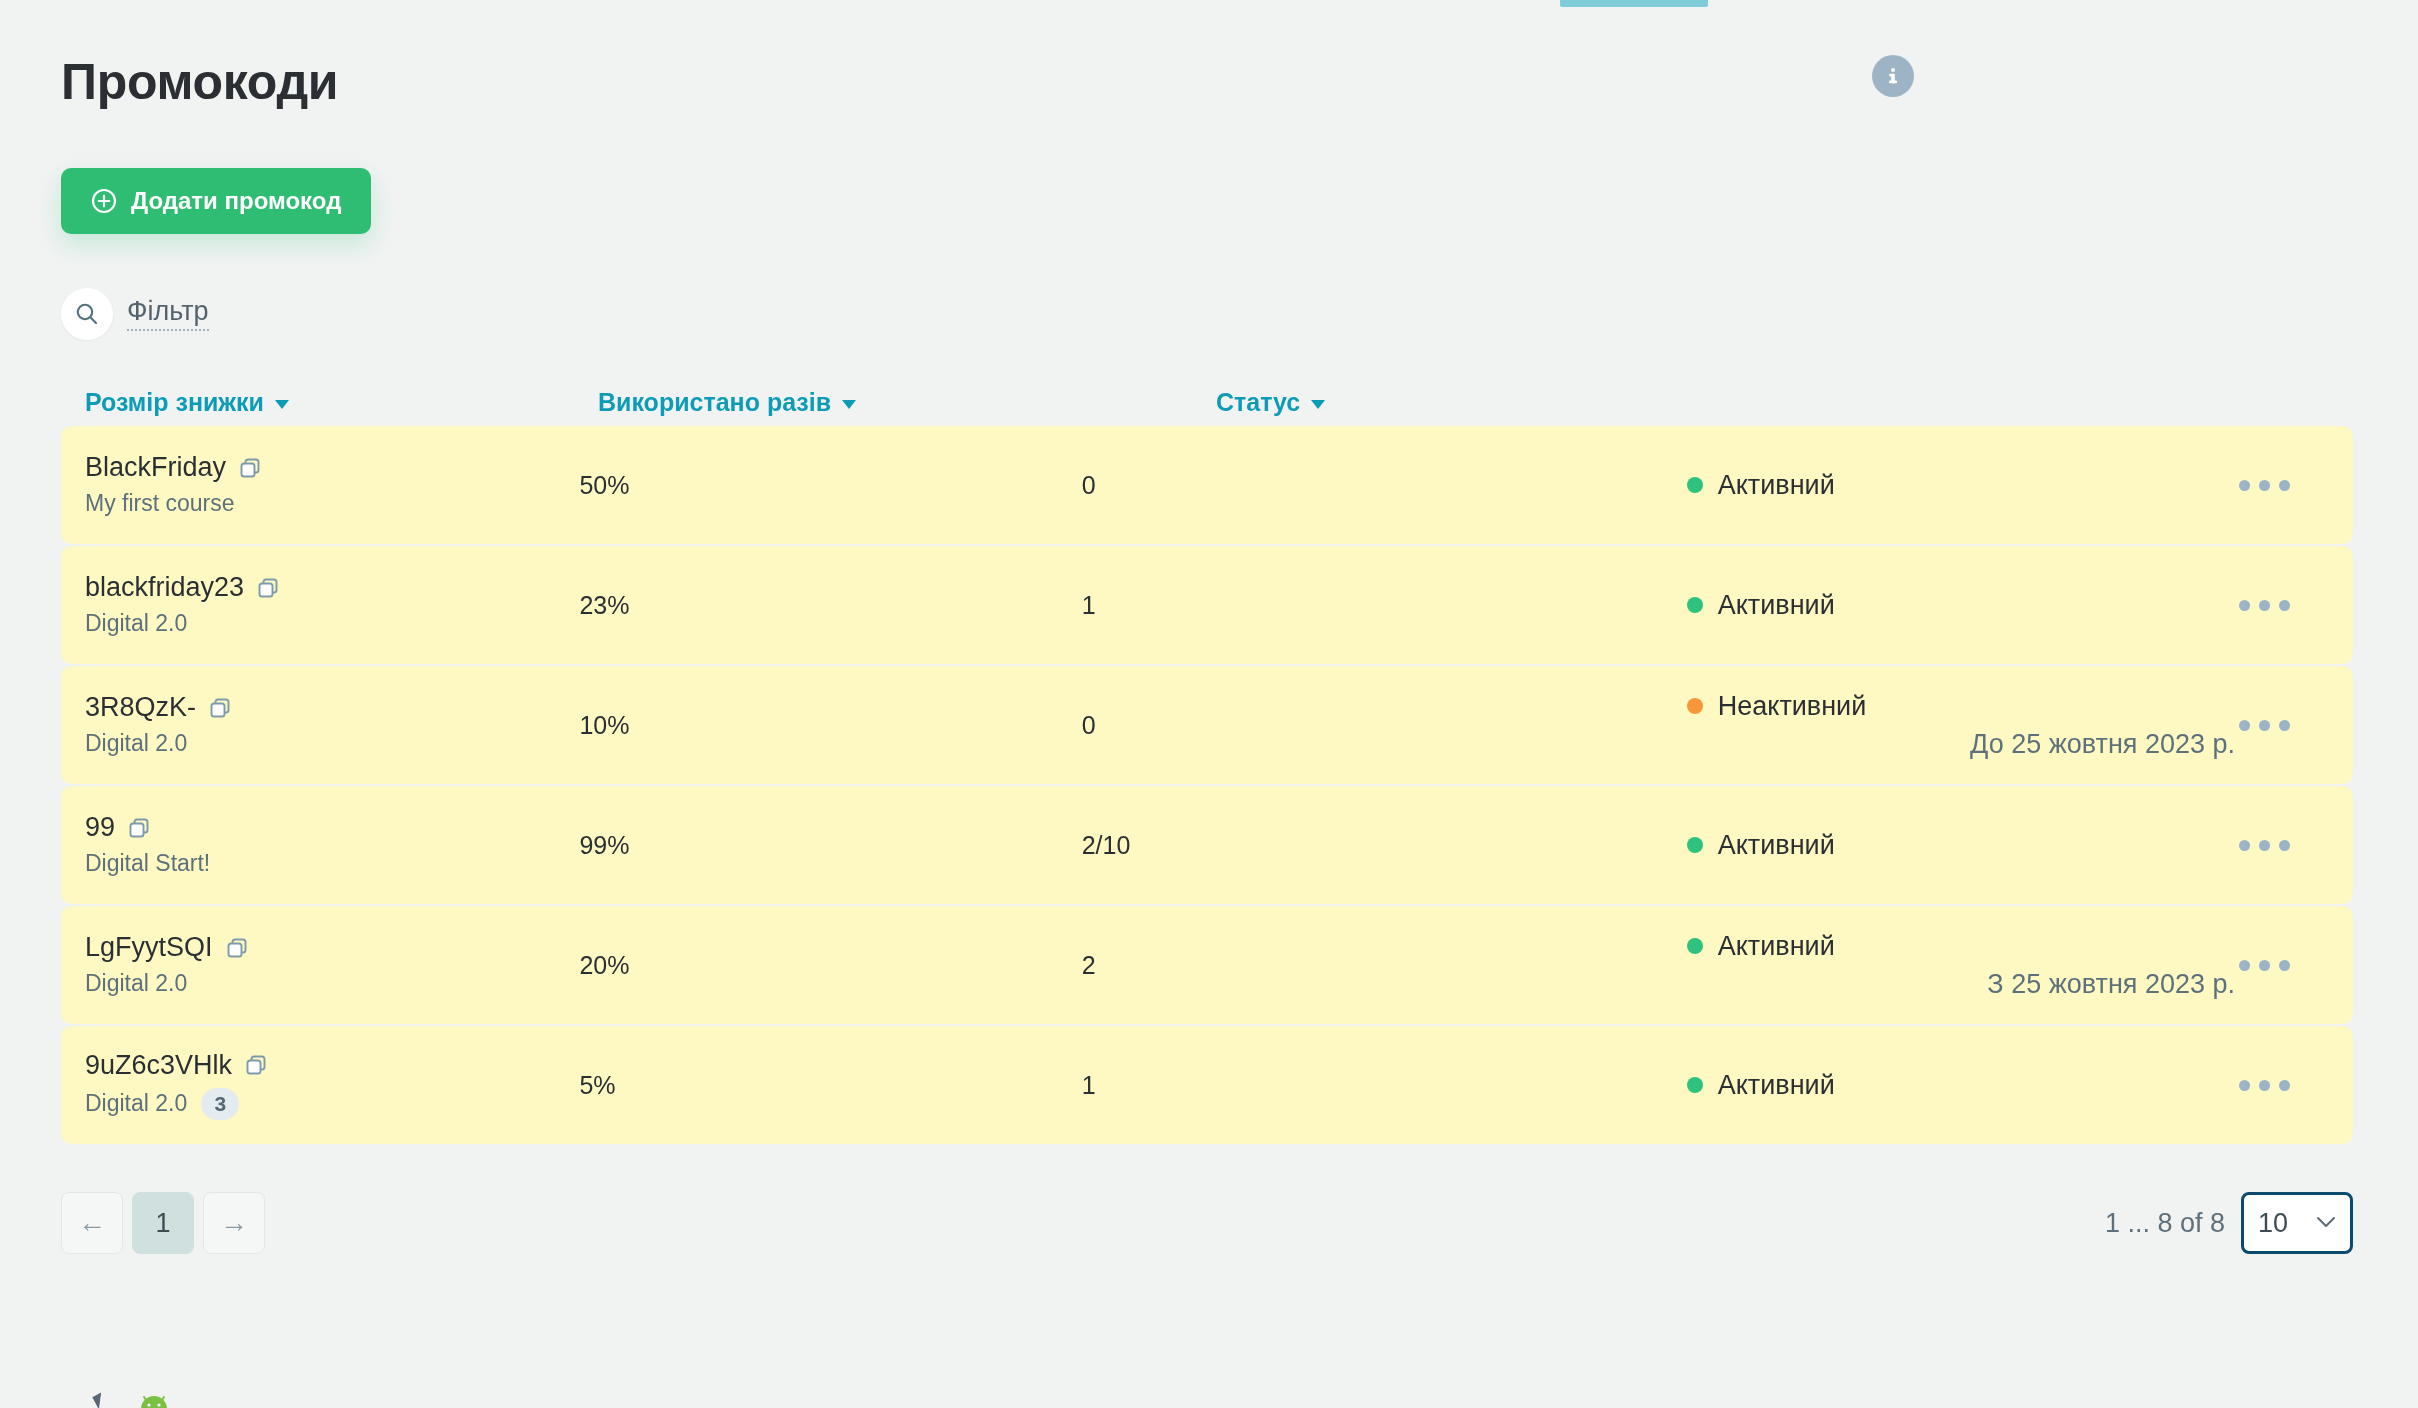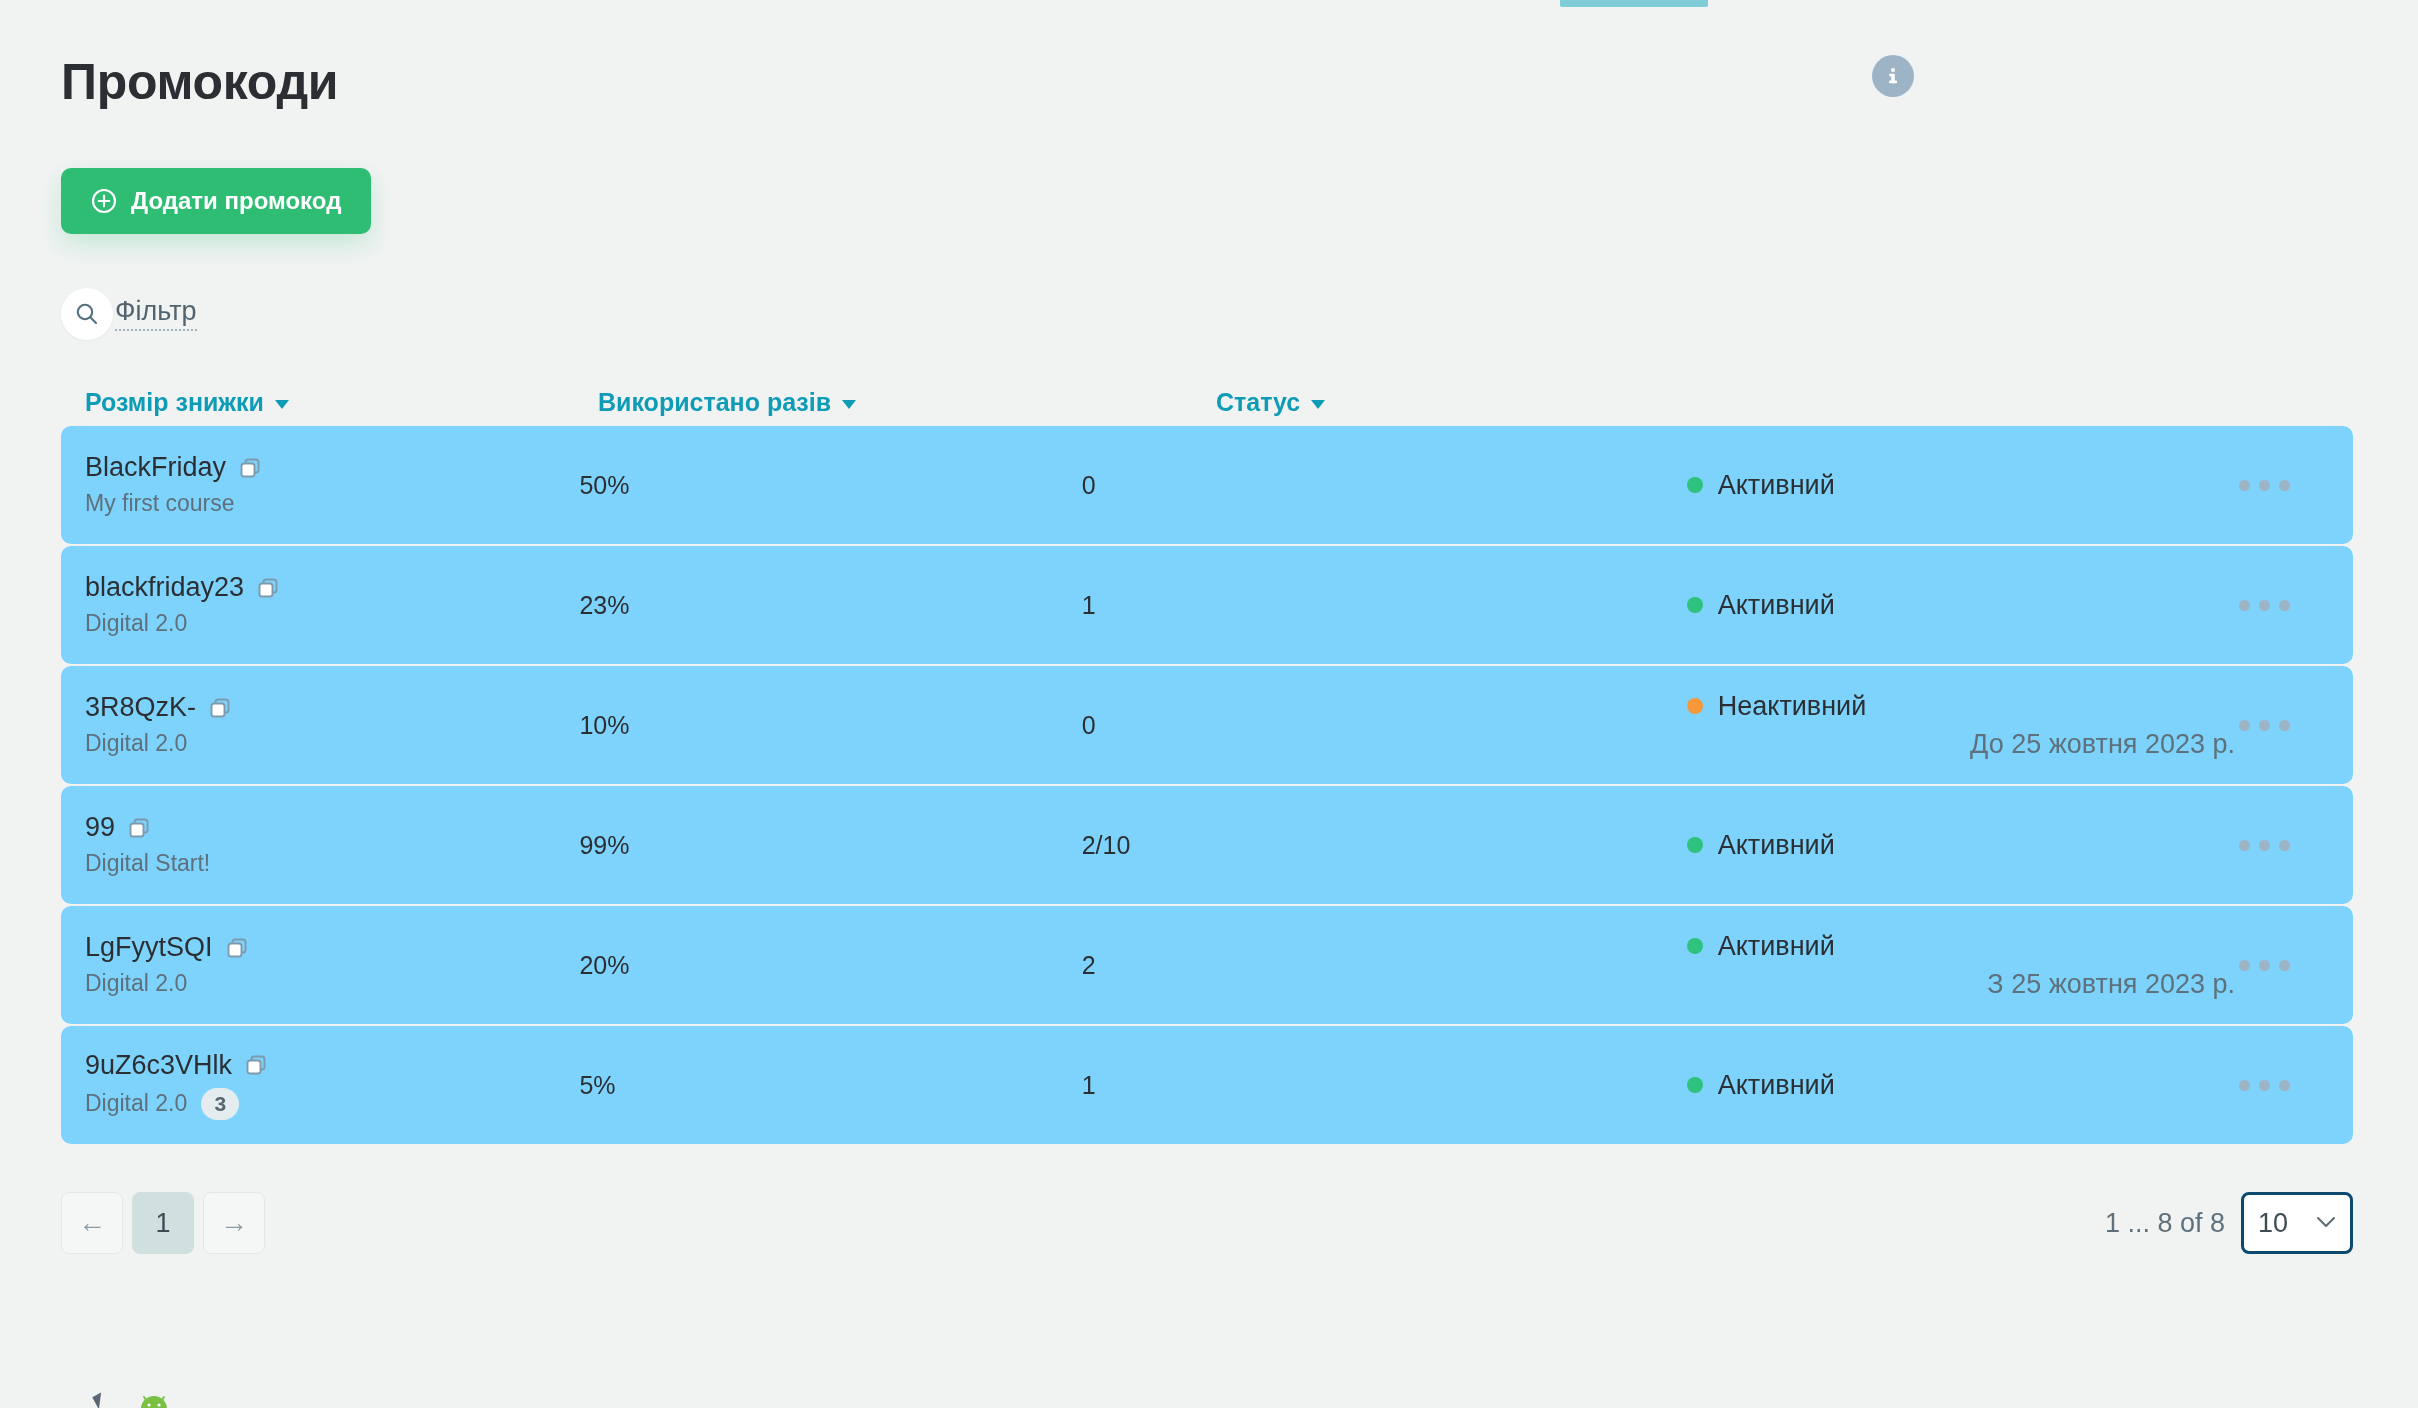--- a/index.html
+++ b/index.html
@@ -90,21 +90,21 @@
     display: block;
   }
 
   
   .filter-row {
     position: absolute;
     left: 61px;
     top: 288px;
     display: flex;
     align-items: center;
-    gap: 2px;
+    gap: 14px;
   }
   .filter-search-btn {
     width: 52px; height: 52px;
     border-radius: 50%;
     background: #ffffff;
     display: flex;
     align-items: center;
     justify-content: center;
     cursor: pointer;
     box-shadow: 0 1px 3px rgba(20,40,60,0.05);
@@ -158,21 +158,21 @@
   .col-name    { width: 505px; }
   .col-size    { width: 513px; }
   .col-used    { width: 618px; }
   .col-status  { width: 560px; text-align: right; }
   .col-actions { width: 96px; display: flex; justify-content: flex-start; }
 
   .row {
     display: flex;
     align-items: center;
     min-height: 118px;
-    background: #7dd3fc;
+    background: #fef9c3;
     border-radius: 10px;
     padding: 0 24px;
     margin-bottom: 2px;
   }
   .row:last-child { margin-bottom: 0; }
 
   .cell-name .name-line {
     display: flex;
     align-items: center;
     gap: 13px;

